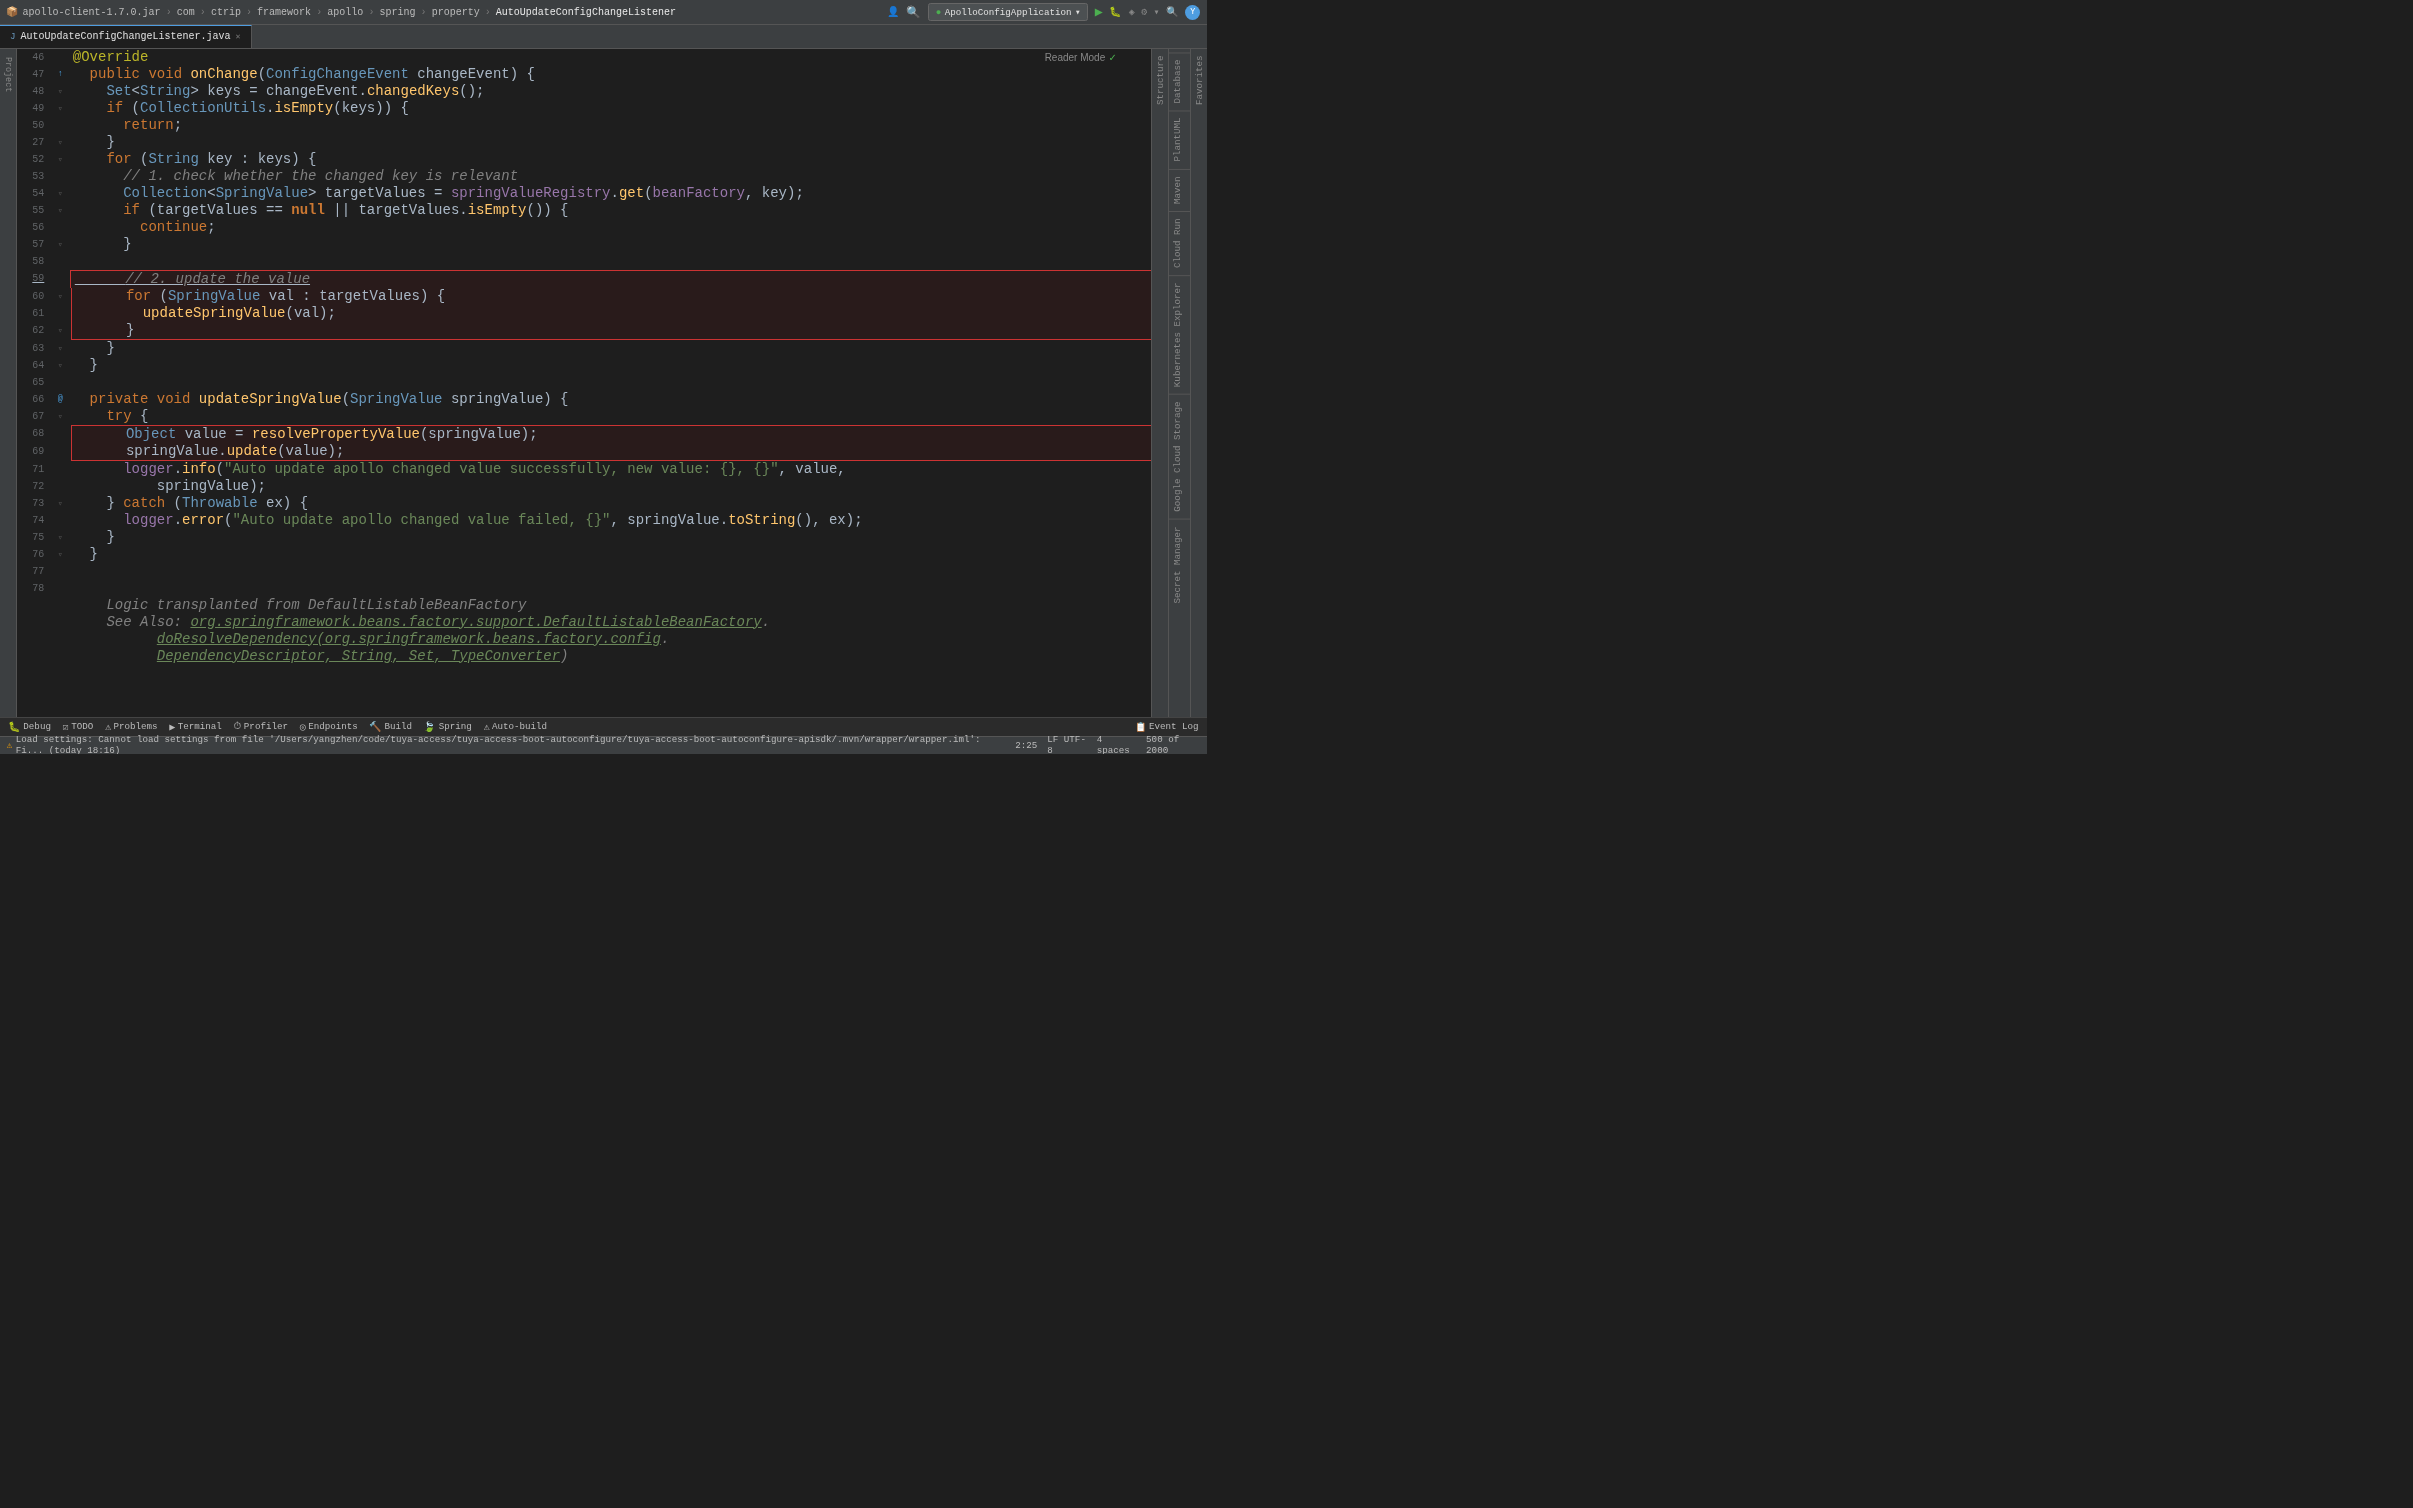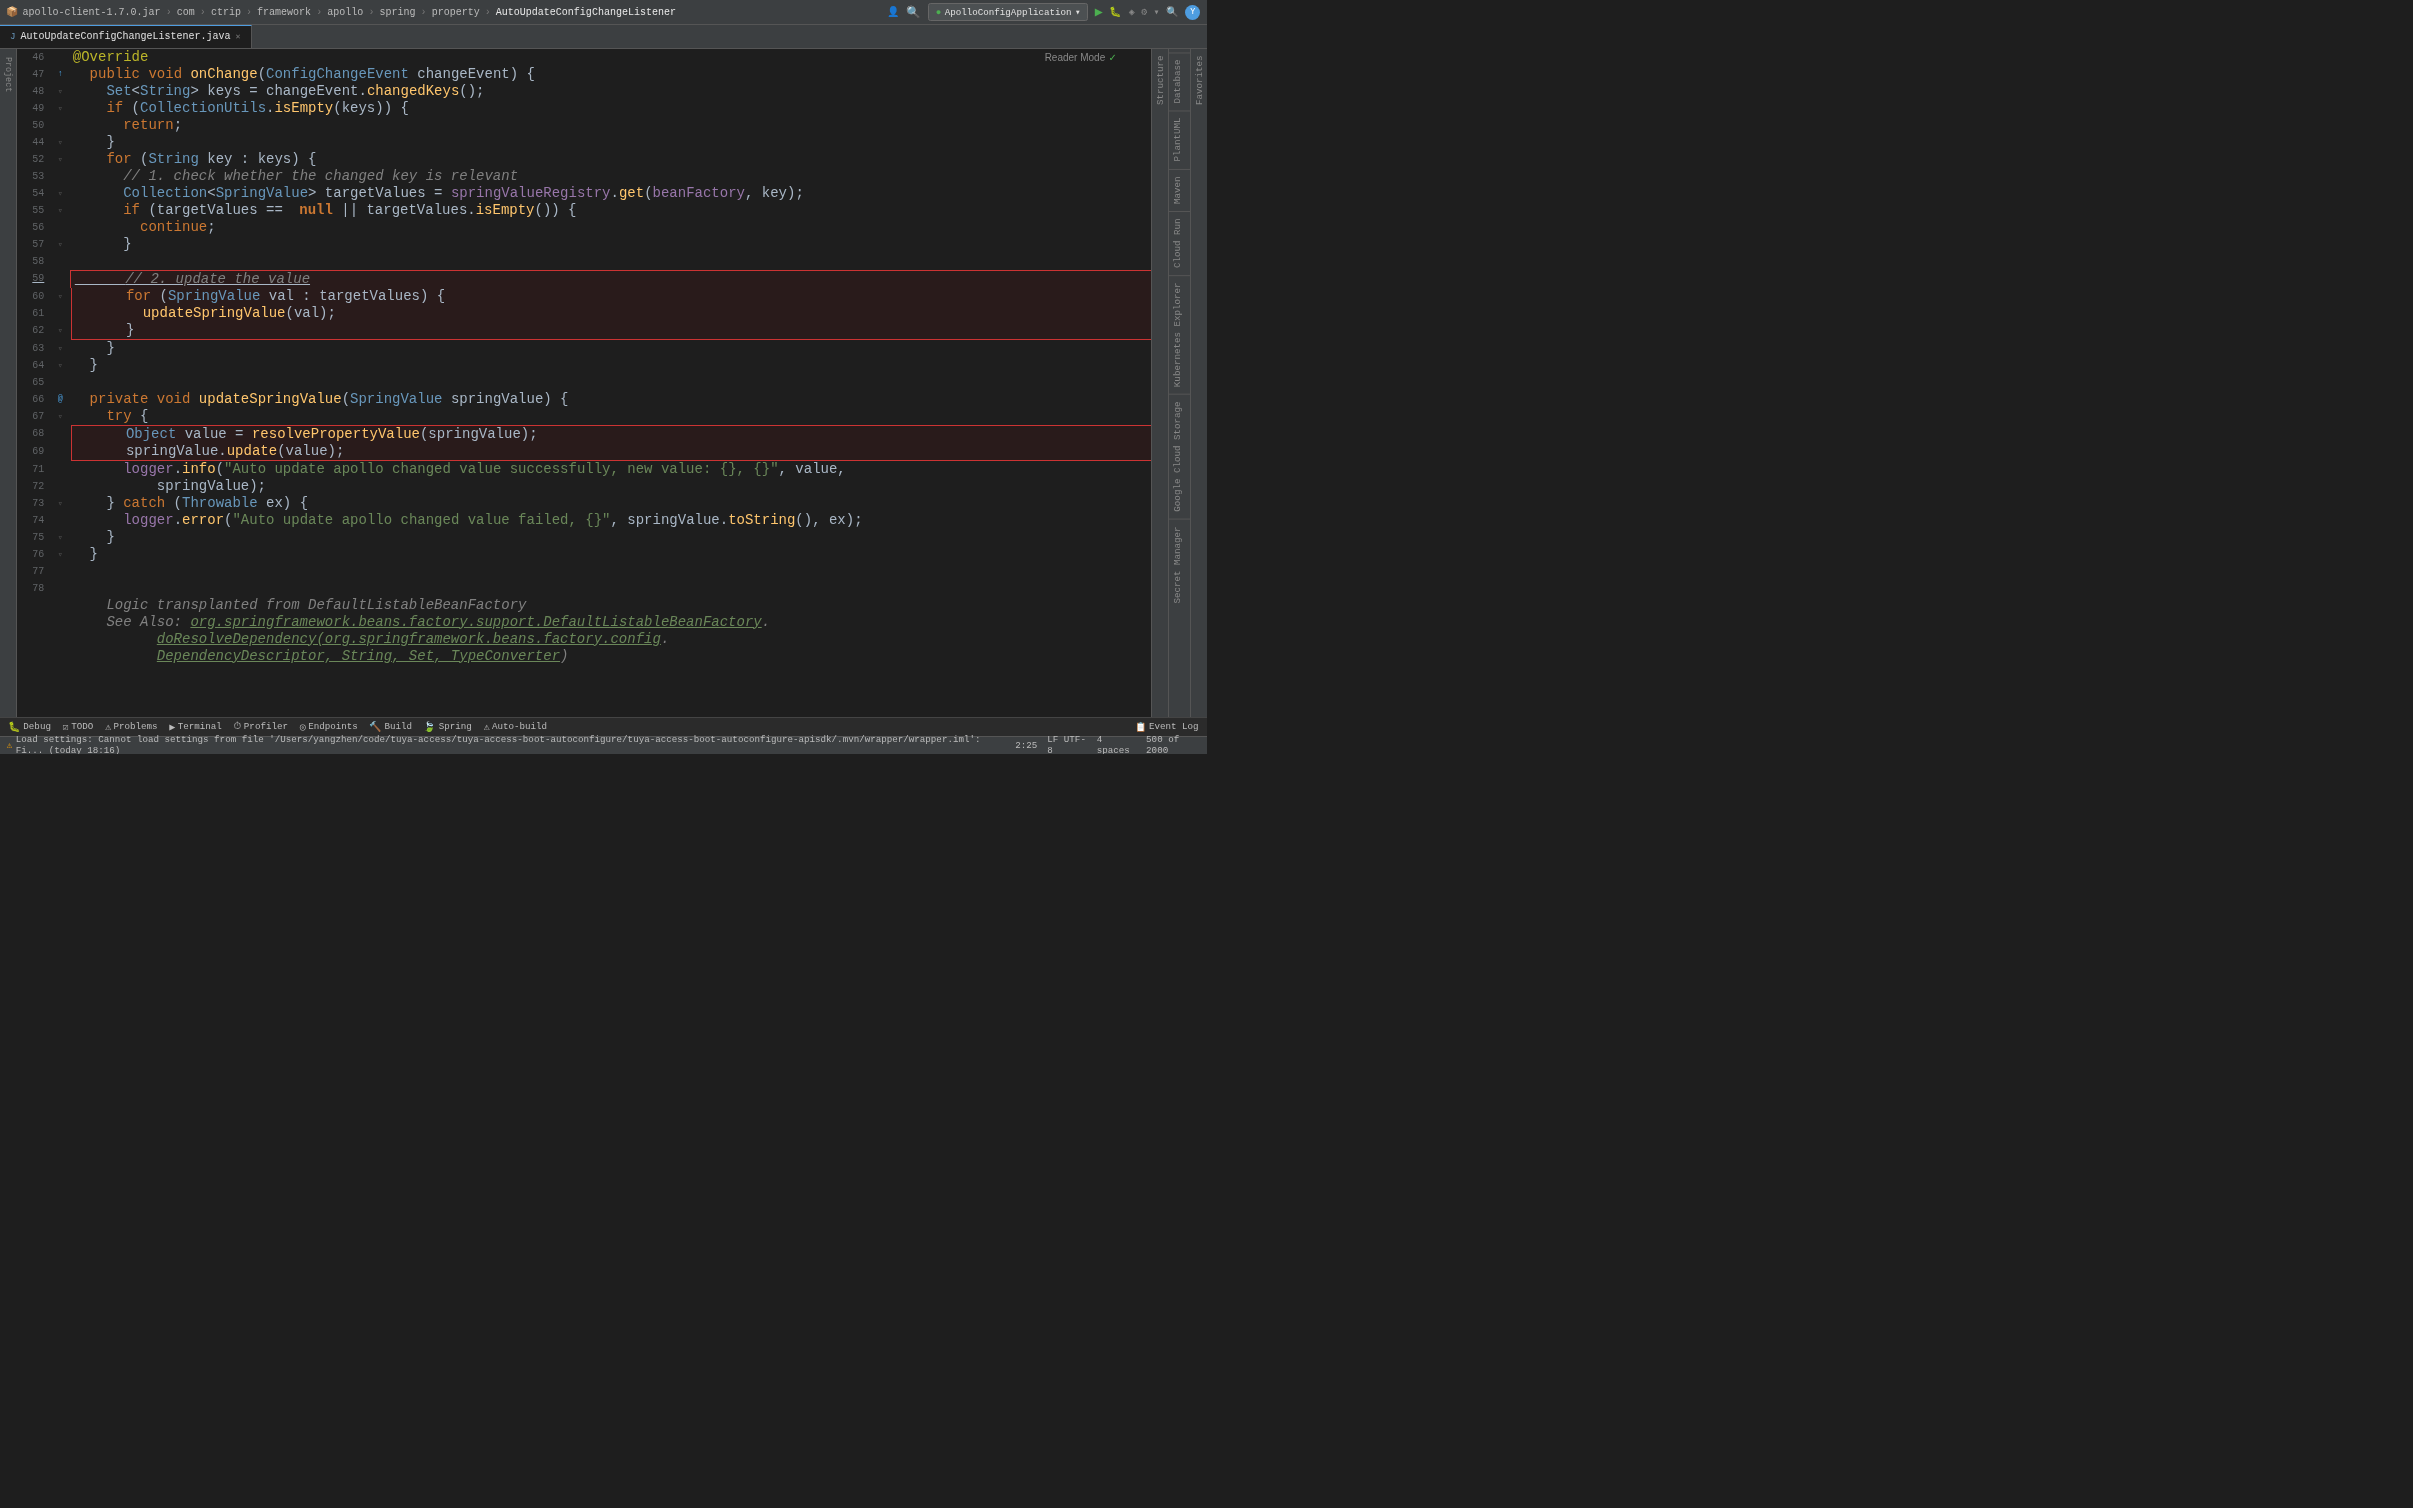--- a/index.html
+++ b/index.html
@@ -186,21 +186,21 @@
       flex: 1;
       padding: 0 3.4px;
       font-size: 14px;
       line-height: 17px;
       white-space: pre;
       color: #a9b7c6;
     }
 
     
     .kw { color: #cc7832; } 
-    .kw2 { color: #cc7832; font-weight: bold; margin-left: 8px; } 
+    .kw2 { color: #cc7832; font-weight: bold; } 
     .method { color: #ffc66d; } 
     .method2 { color: #ffc66d; }
     .str { color: #6a8759; } 
     .comment { color: #808080; font-style: italic; } 
     .annotation { color: #bbb529; }
     .field { color: #9876aa; }
     .class-name { color: #6897bb; }
 
     
     #right-sidebar {
@@ -414,21 +414,21 @@
           <div class="line-content">    <span class="kw">if</span> (<span class="class-name">CollectionUtils</span>.<span class="method2">isEmpty</span>(keys)) {</div>
         </div>
 
         <div class="code-line">
           <div class="line-num">50</div>
           <div class="line-gutter"></div>
           <div class="line-content">      <span class="kw">return</span>;</div>
         </div>
 
         <div class="code-line">
-          <div class="line-num">44</div>
+          <div class="line-num">27</div>
           <div class="line-gutter">
             <span class="fold-icon">▿</span>
           </div>
           <div class="line-content">    }</div>
         </div>
 
         <div class="code-line">
           <div class="line-num">52</div>
           <div class="line-gutter">
             <span class="fold-icon">▿</span>

